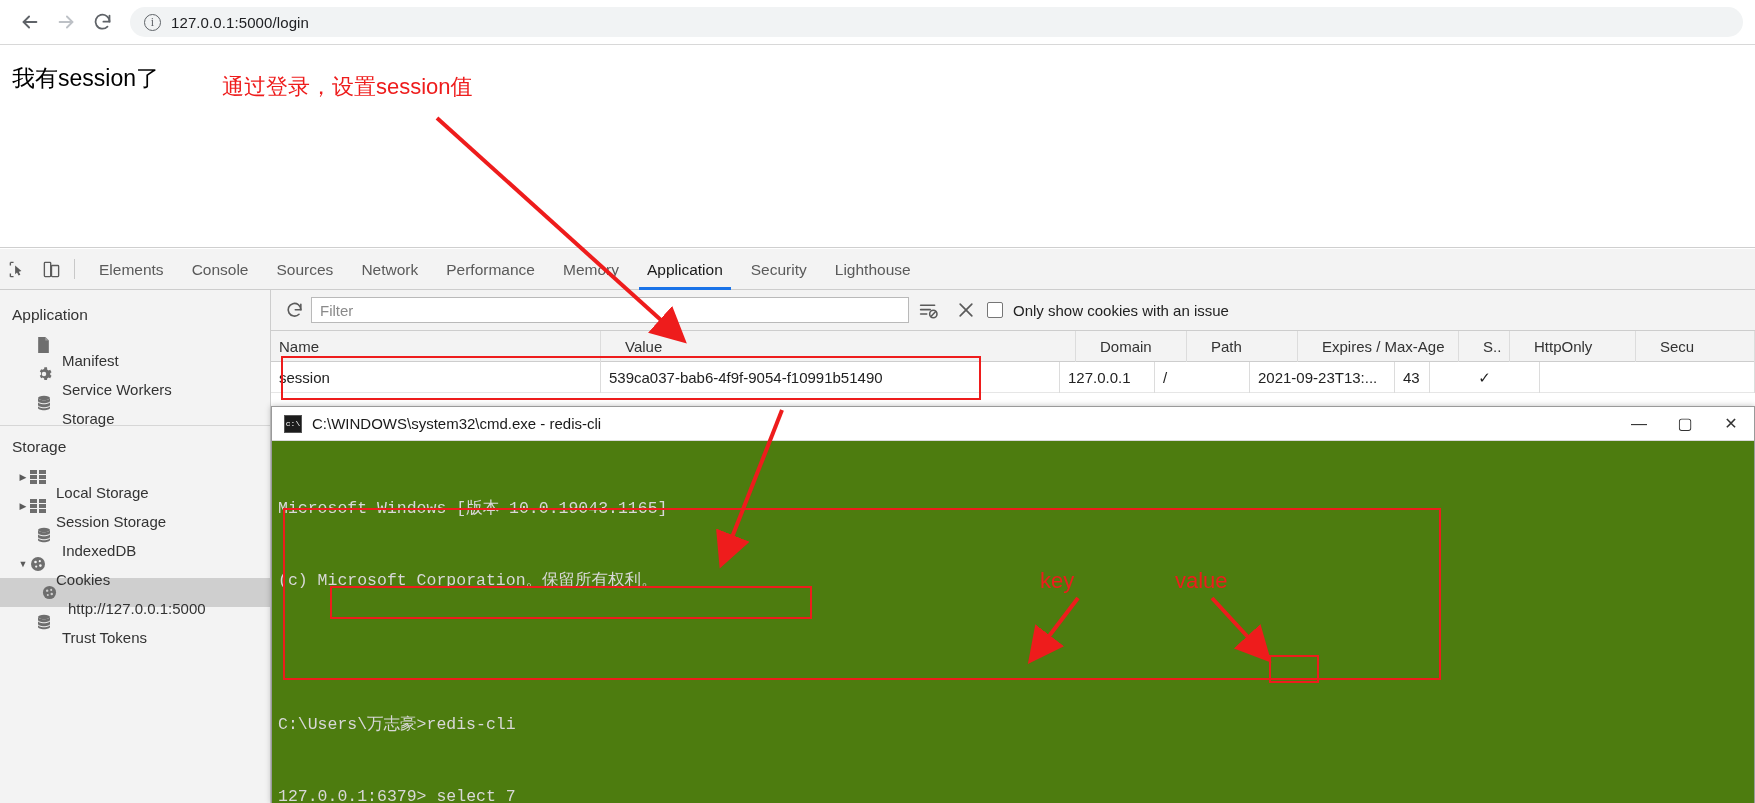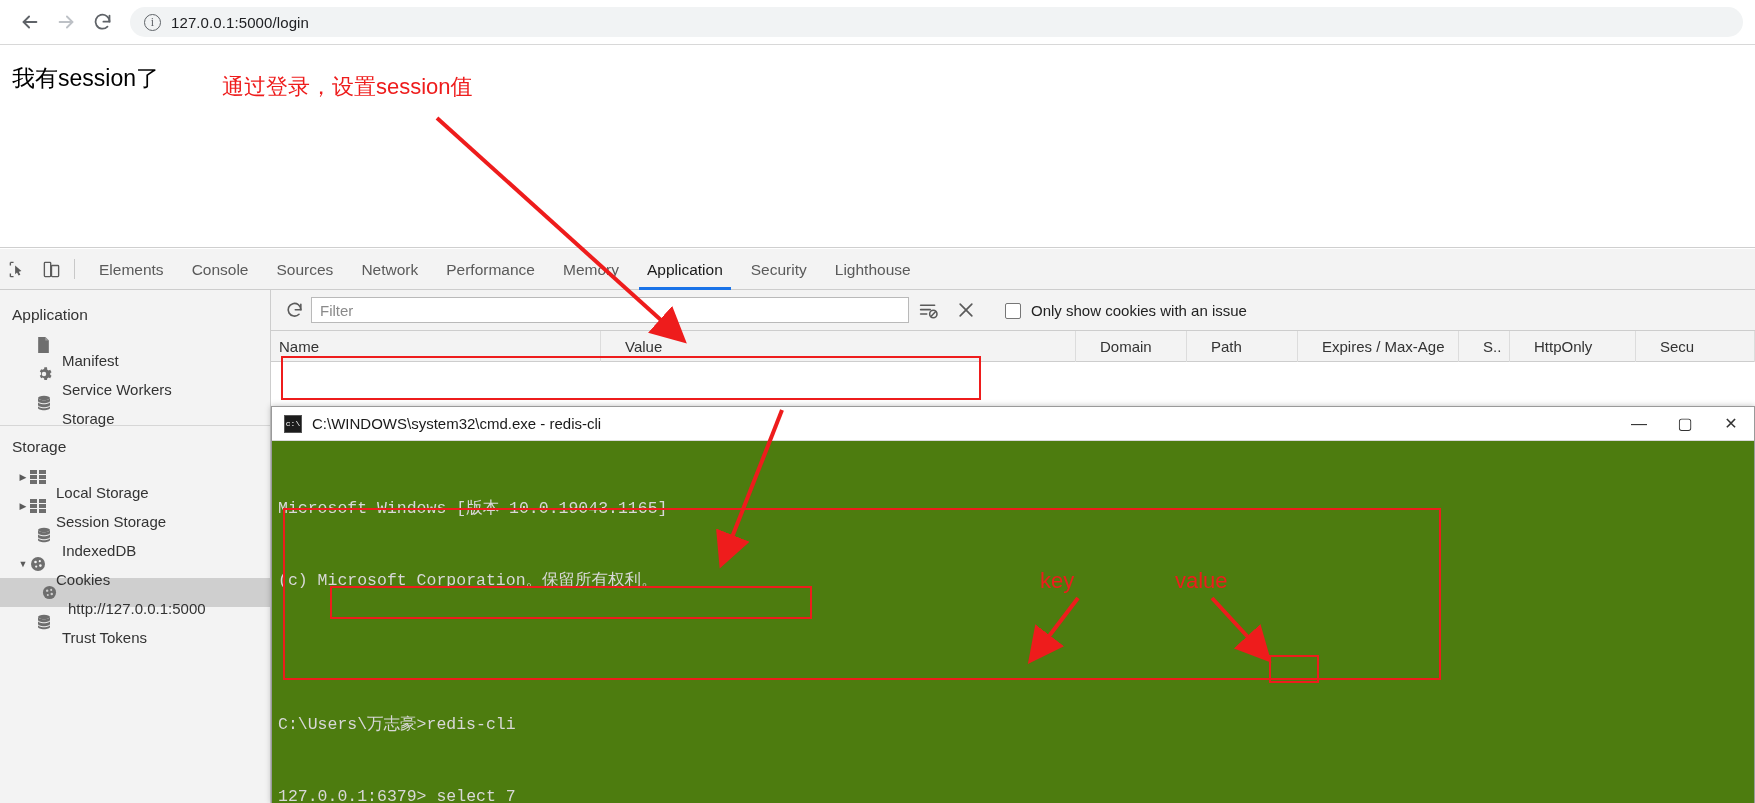--- a/index.html
+++ b/index.html
@@ -102,21 +102,21 @@
     height:41px; display:flex; align-items:center;
     background:#f3f3f3; border-bottom:1px solid #cdcdcd; padding:0 6px;
   }
   #refresh-btn { width:34px;height:34px;display:flex;align-items:center;justify-content:center;color:#5a5a5a; }
   #cookie-filter {
     flex:0 0 598px; height:26px; background:#fff;
     border:1px solid #b9b9b9; display:flex; align-items:center;
     padding:0 8px; font-size:15px; color:#8a8a8a;
   }
   .tb-icon { width:38px;height:34px;display:flex;align-items:center;justify-content:center;color:#5a5a5a; }
-  #issue-check { display:flex; align-items:flex-end; margin-left:20px; font-size:15px; color:#222; }
+  #issue-check { display:flex; align-items:flex-start; margin-left:2px; font-size:15px; color:#222; }
   #issue-check .box {
     width:16px;height:16px;border:1.5px solid #767676;background:#fff;margin-right:10px;border-radius:2px;
   }
 
   
   #cookie-table { font-size:15px; color:#222; }
   #cookie-table .thead, #cookie-table .trow { display:flex; height:31px; align-items:center; }
   #cookie-table .thead { background:#f3f3f3; border-bottom:1px solid #cdcdcd; color:#333;gap:16px; }
   #cookie-table .trow { background:#fff; border-bottom:1px solid #e6e6e6; }
   .cell { padding:0 8px; border-right:1px solid #dcdcdc; overflow:hidden; white-space:nowrap; height:31px; line-height:31px; }
@@ -388,20 +388,30 @@
         <div class="thead">
           <div class="cell c-name">Name</div>
           <div class="cell c-value">Value</div>
           <div class="cell c-dom">Domain</div>
           <div class="cell c-path">Path</div>
           <div class="cell c-exp">Expires / Max-Age</div>
           <div class="cell c-size">S..</div>
           <div class="cell c-http" style="text-align:left">HttpOnly</div>
           <div class="cell c-sec">Secu</div>
         </div>
+        <div class="trow">
+          <div class="cell c-name">session</div>
+          <div class="cell c-value">539ca037-bab6-4f9f-9054-f10991b51490</div>
+          <div class="cell c-dom">127.0.0.1</div>
+          <div class="cell c-path">/</div>
+          <div class="cell c-exp">2021-09-23T13:...</div>
+          <div class="cell c-size">43</div>
+          <div class="cell c-http">✓</div>
+          <div class="cell c-sec"></div>
+        </div>
       </div>
     </div>
   </div>
 </div>
 
 <div id="cmd-window">
   <div id="cmd-titlebar">
     <div id="cmd-icon">
       <span>c:\</span>
     </div>

